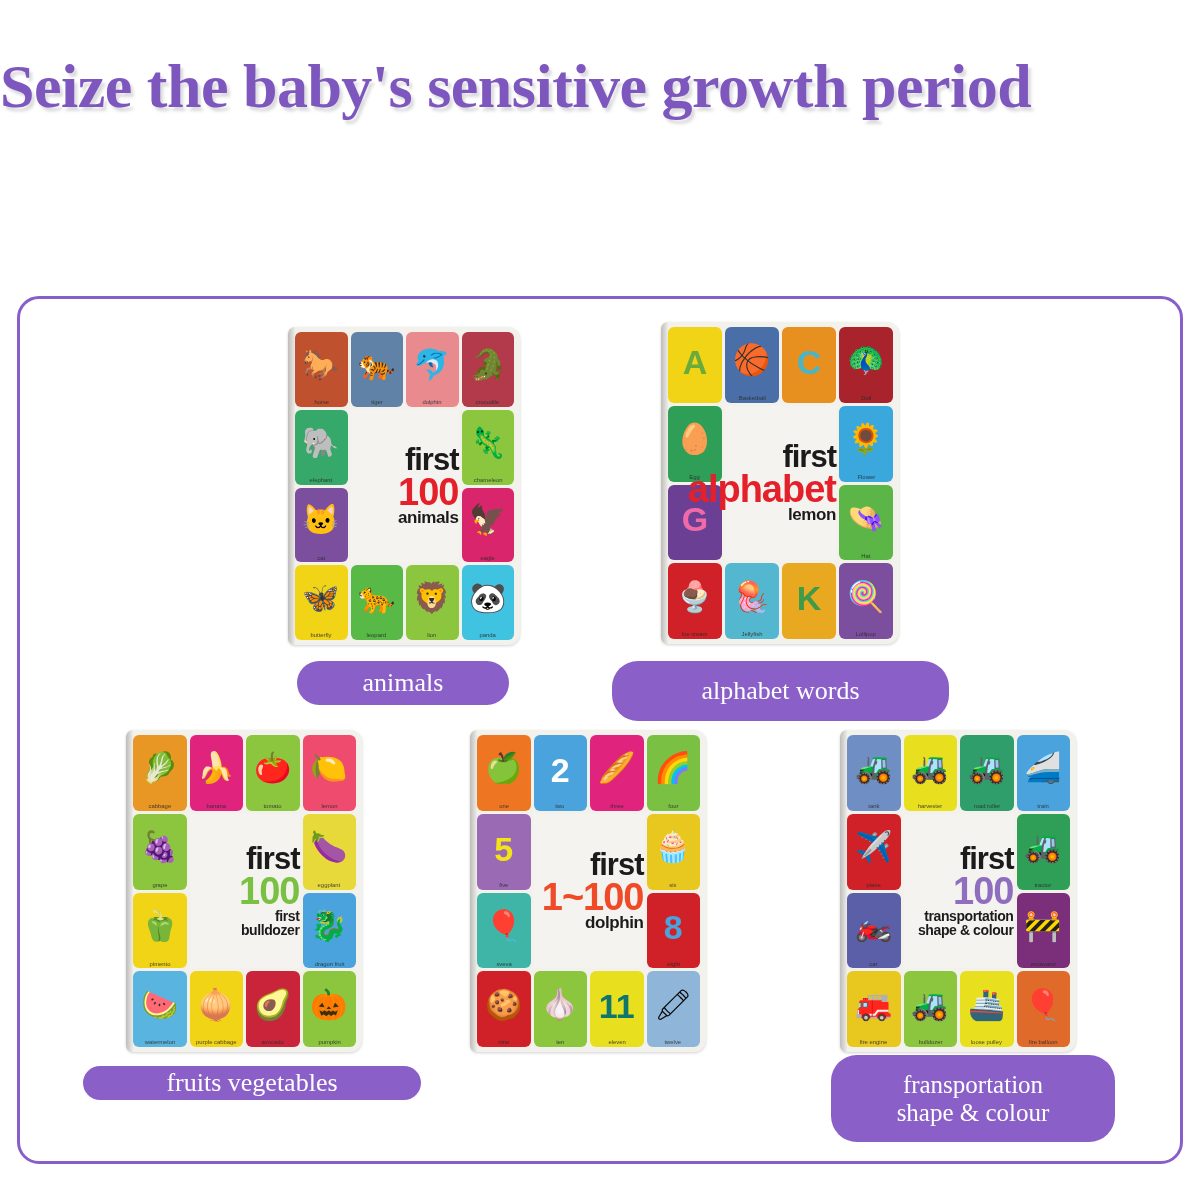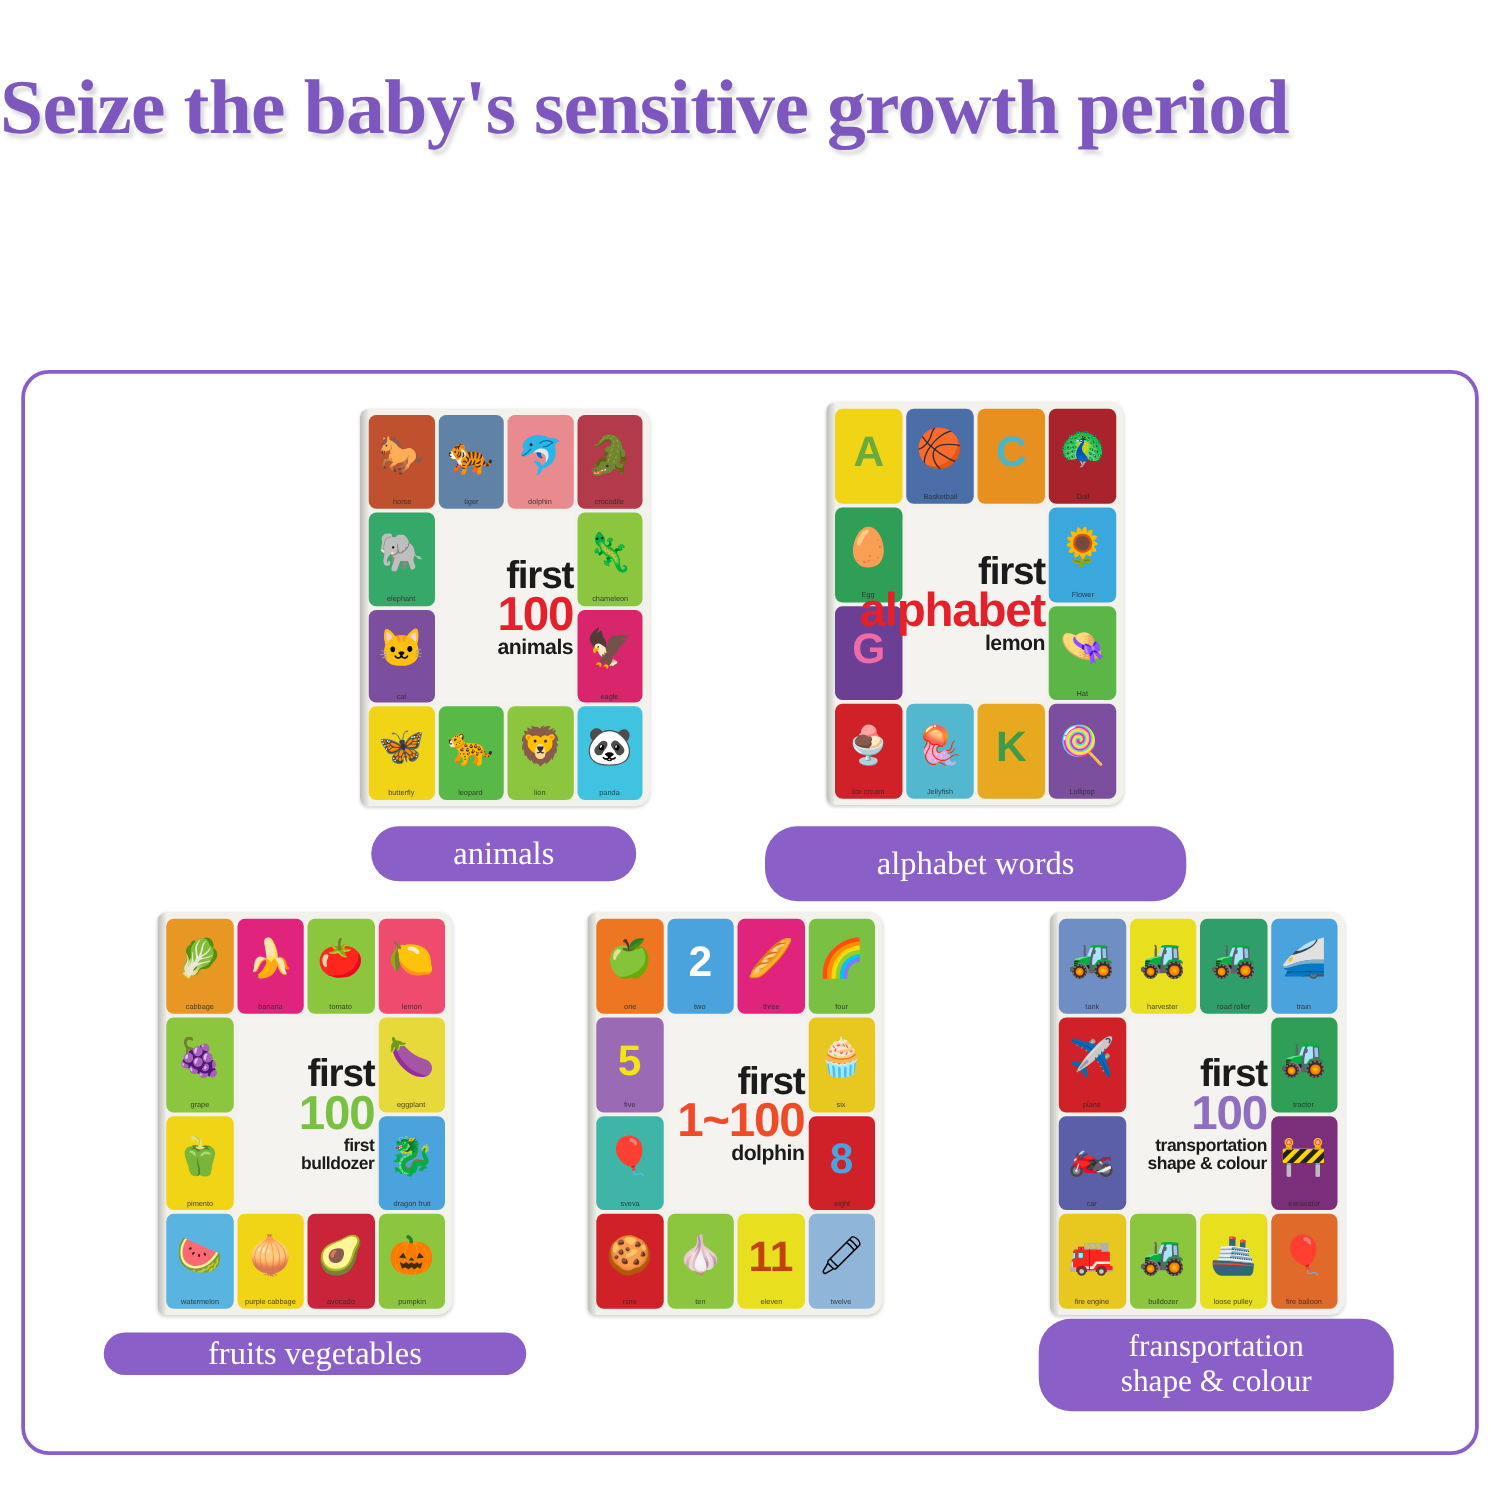--- a/index.html
+++ b/index.html
@@ -161,21 +161,21 @@
   #pill-animals   { left: 297px; top: 661px; width: 212px; height: 44px; }
   #book-alphabet  { left: 661px; top: 322px; width: 238px; height: 322px; }
   #pill-alphabet  { left: 612px; top: 661px; width: 337px; height: 60px; }
 
   
   #book-fruits    { left: 126px; top: 730px; width: 236px; height: 322px; }
   #pill-fruits    { left: 83px; top: 1066px; width: 338px; height: 34px; }
   #book-numbers   { left: 470px; top: 730px; width: 236px; height: 322px; }
   #pill-numbers   { left: 457px; top: 1066px; width: 261px; height: 46px; }
   #book-transport { left: 840px; top: 730px; width: 236px; height: 322px; }
-  #pill-transport { left: 831px; top: 1055px; width: 284px; height: 74px; font-size: 25px; }
+  #pill-transport { left: 831px; top: 1055px; width: 284px; height: 87px; font-size: 25px; }
 </style>
 </head>
 <body>
 
 <div class="page">
 
   <h1 class="headline">
     <span>Seize the baby's sensitive growth period</span>
   </h1>
 
@@ -397,21 +397,21 @@
         </div>
         <div class="tile" style="background: rgb(207, 33, 39); grid-area: 4 / 1;">
           <div class="art">🍪</div>
           <div class="cap">nine</div>
         </div>
         <div class="tile" style="background: rgb(140, 198, 62); grid-area: 4 / 2;">
           <div class="art">🧄</div>
           <div class="cap">ten</div>
         </div>
         <div class="tile" style="background: rgb(232, 224, 31); grid-area: 4 / 3;">
-          <div class="glyph" style="color: #c2410c;">11</div>
+          <div class="glyph" style="color: #0f766e;">11</div>
           <div class="cap">eleven</div>
         </div>
         <div class="tile" style="background: rgb(143, 182, 216); grid-area: 4 / 4;">
           <div class="art">🖍</div>
           <div class="cap">twelve</div>
         </div>
         <div class="center-title">
           <div class="t-first">first</div>
           <div class="t-big" style="color: rgb(239, 75, 40);">1~100</div>
           <div class="t-sub">dolphin</div>

